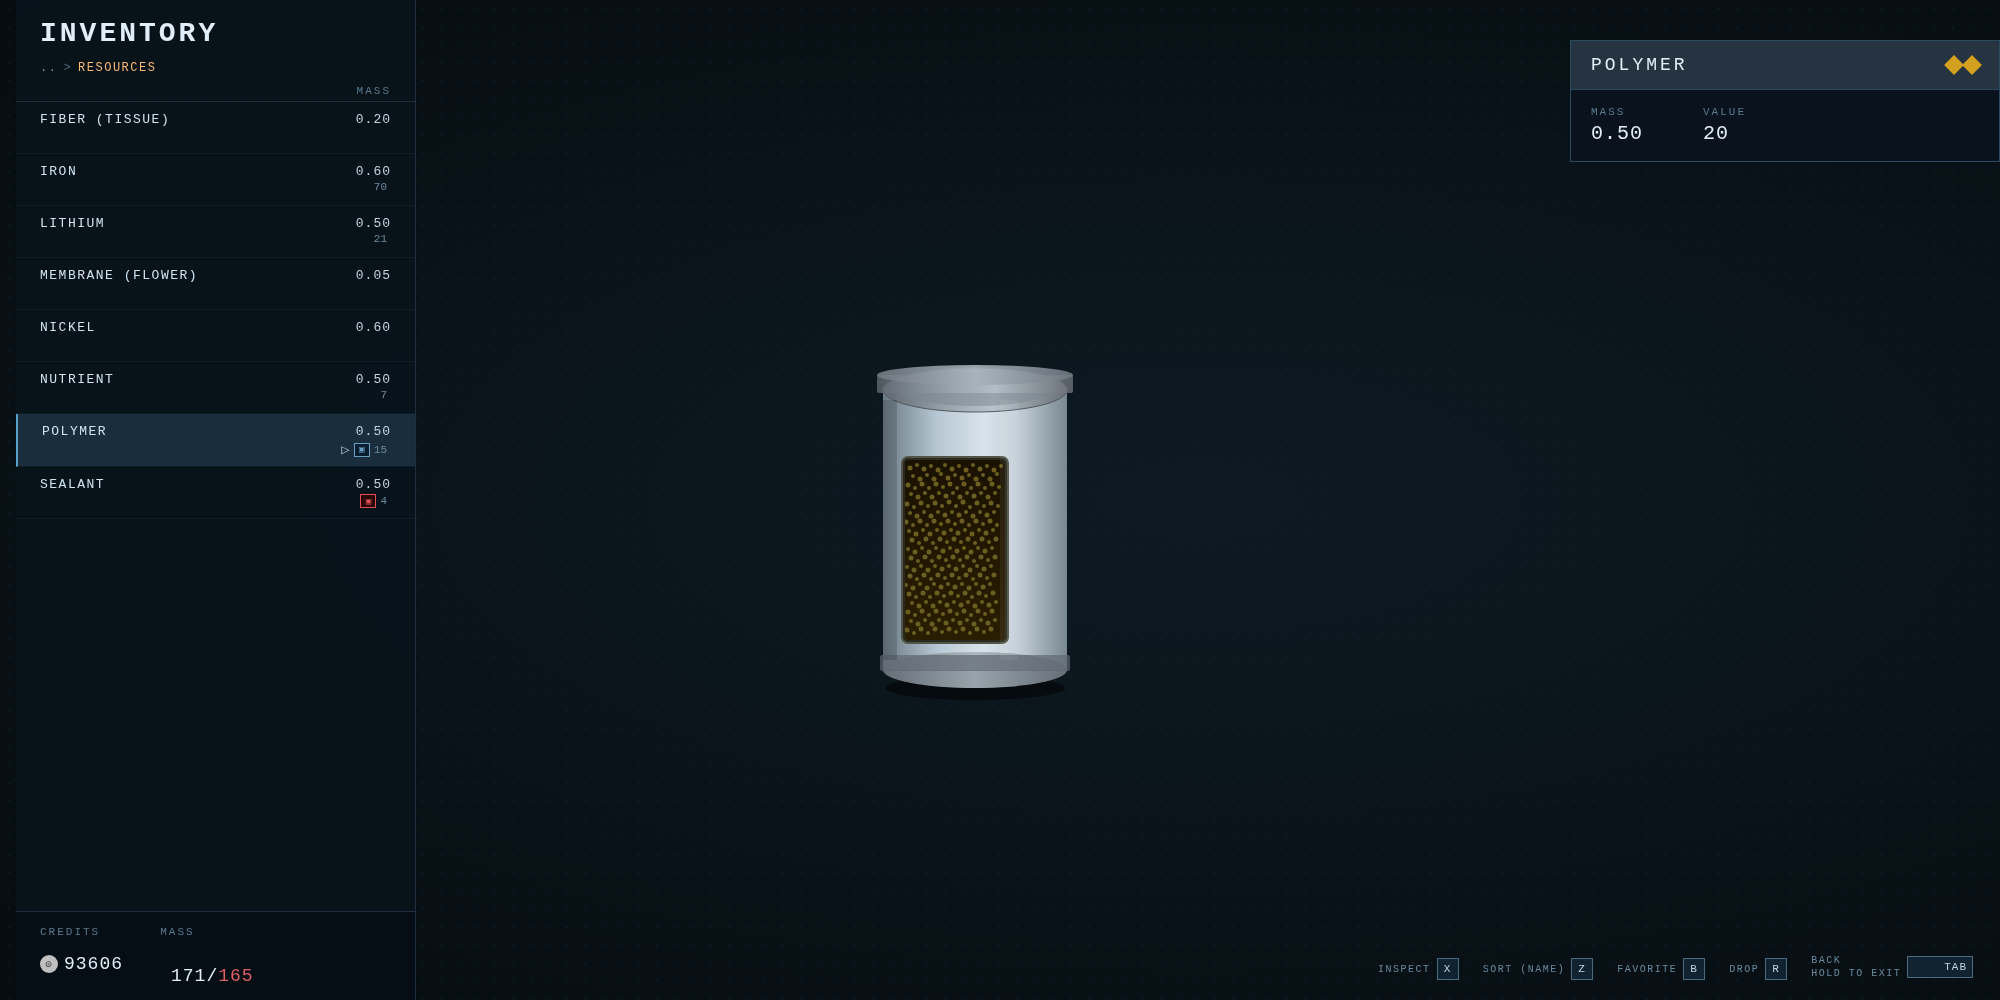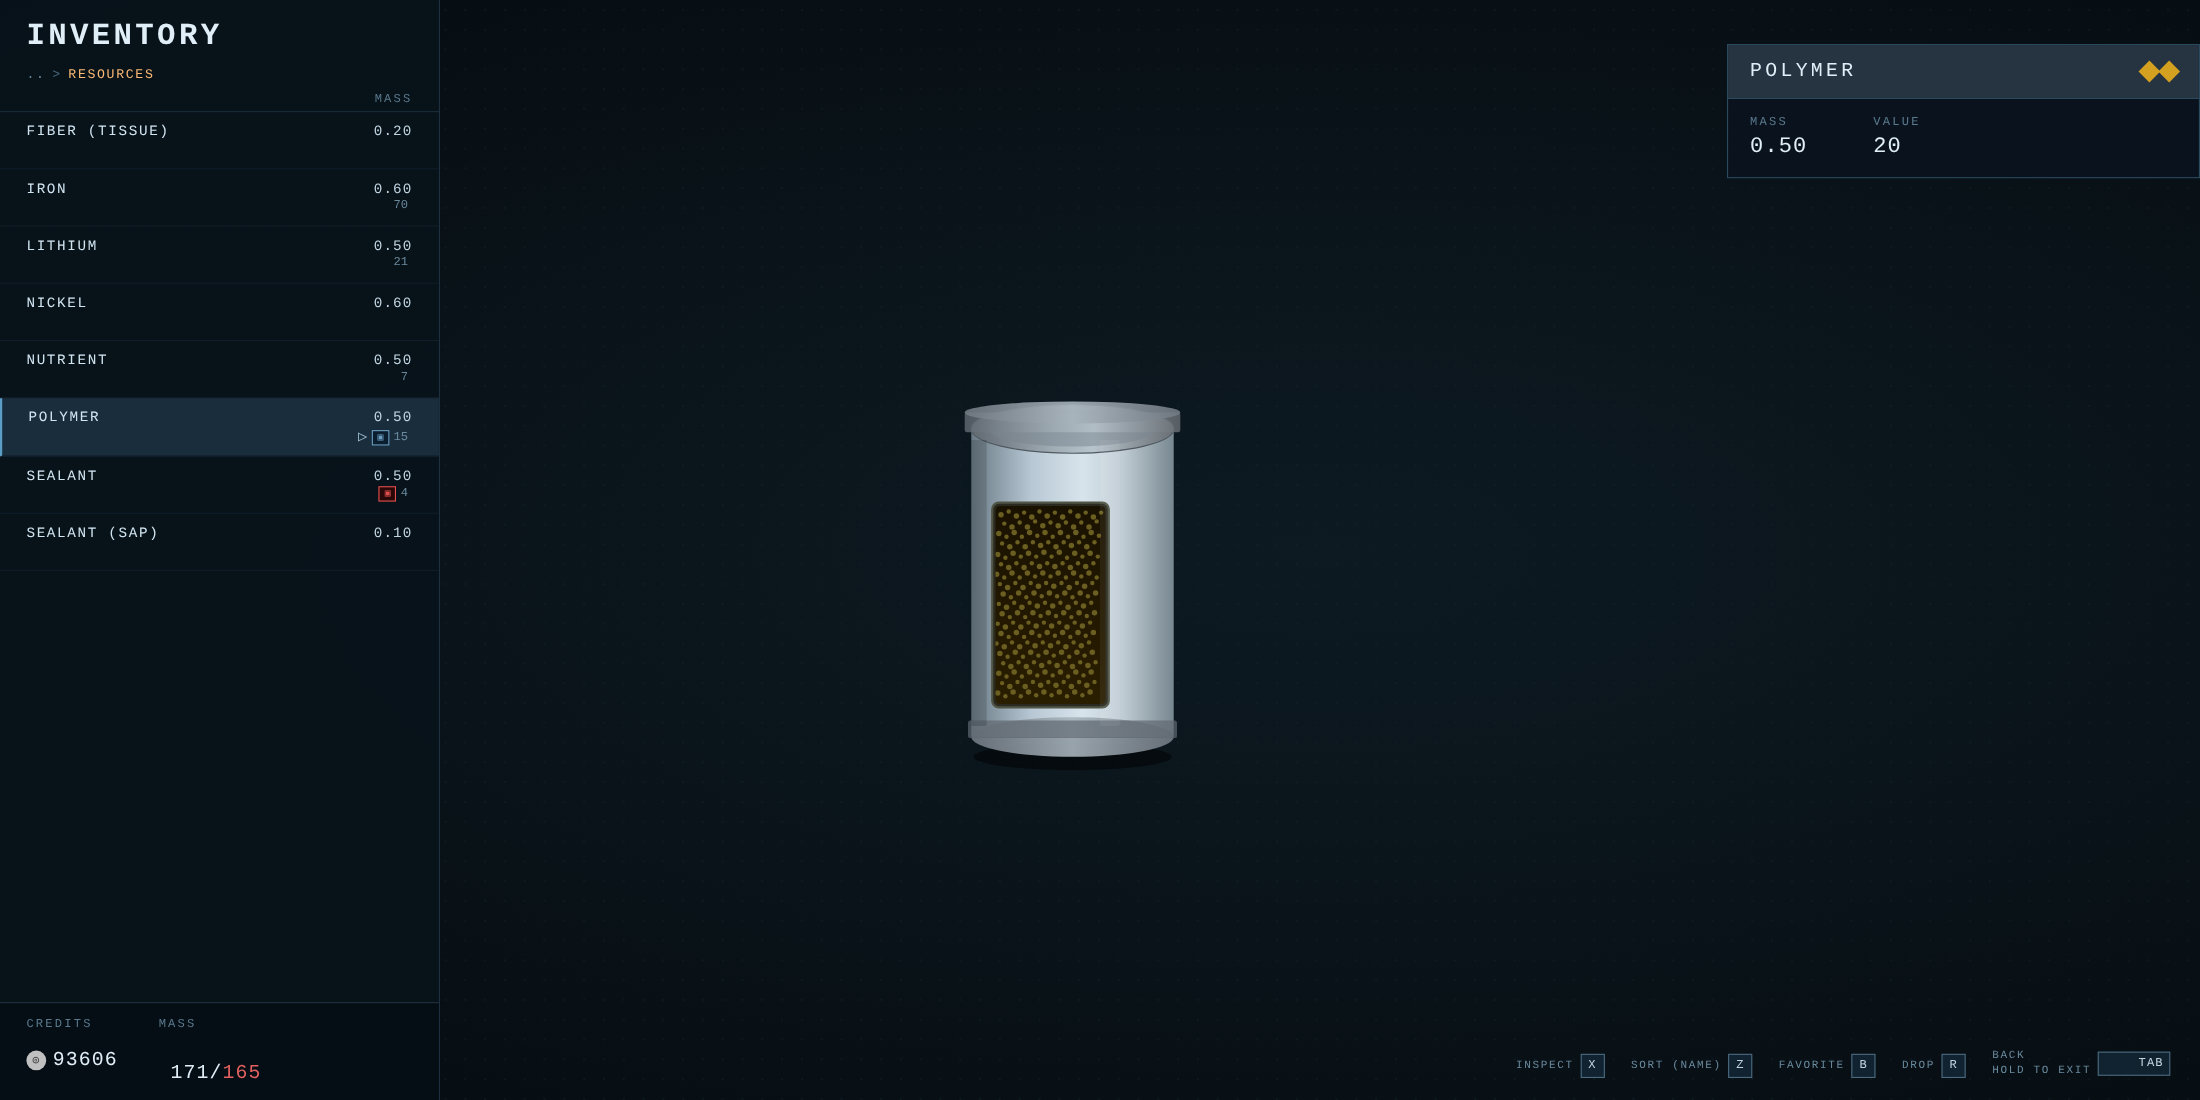--- a/index.html
+++ b/index.html
@@ -22,21 +22,21 @@
       inset: 0;
       background-image: radial-gradient(circle, #1a2a35 1px, transparent 1px);
       background-size: 18px 18px;
       opacity: 0.3;
       pointer-events: none;
     }
 
     
     #left-panel {
       position: absolute;
-      left: 0;
+      left: 16px;
       top: 0;
       width: 400px;
       height: 100%;
       background: rgba(8, 18, 26, 0.92);
       border-right: 1px solid #1e3040;
       display: flex;
       flex-direction: column;
     }
 
     #inventory-title {
@@ -414,20 +414,28 @@
         <div class="item-left">
           <div class="item-name">LITHIUM</div>
         </div>
         <div class="item-right">
           <div class="item-mass">0.50</div>
           <div class="item-count">21</div>
         </div>
       </div>
       <div class="inventory-item">
         <div class="item-left">
+          <div class="item-name">MEMBRANE (FLOWER)</div>
+        </div>
+        <div class="item-right">
+          <div class="item-mass">0.05</div>
+        </div>
+      </div>
+      <div class="inventory-item">
+        <div class="item-left">
           <div class="item-name">NICKEL</div>
         </div>
         <div class="item-right">
           <div class="item-mass">0.60</div>
         </div>
       </div>
       <div class="inventory-item">
         <div class="item-left">
           <div class="item-name">NUTRIENT</div>
         </div>
@@ -452,28 +460,20 @@
       <div class="inventory-item">
         <div class="item-left">
           <div class="item-name">SEALANT</div>
         </div>
         <div class="item-right">
           <div class="item-mass">0.50</div>
           <div class="item-icons">
             <span class="stack-icon">▣</span>
             <span class="item-count">4</span>
           </div>
-        </div>
-      </div>
-      <div class="inventory-item">
-        <div class="item-left">
-          <div class="item-name">SEALANT (SAP)</div>
-        </div>
-        <div class="item-right">
-          <div class="item-mass">0.10</div>
         </div>
       </div>
     </div>
 
   <div id="footer-bar">
     <div class="footer-row-label">
       <span class="footer-label">CREDITS</span>
       <span class="footer-label">MASS</span>
     </div>
     <div class="footer-row-value">

